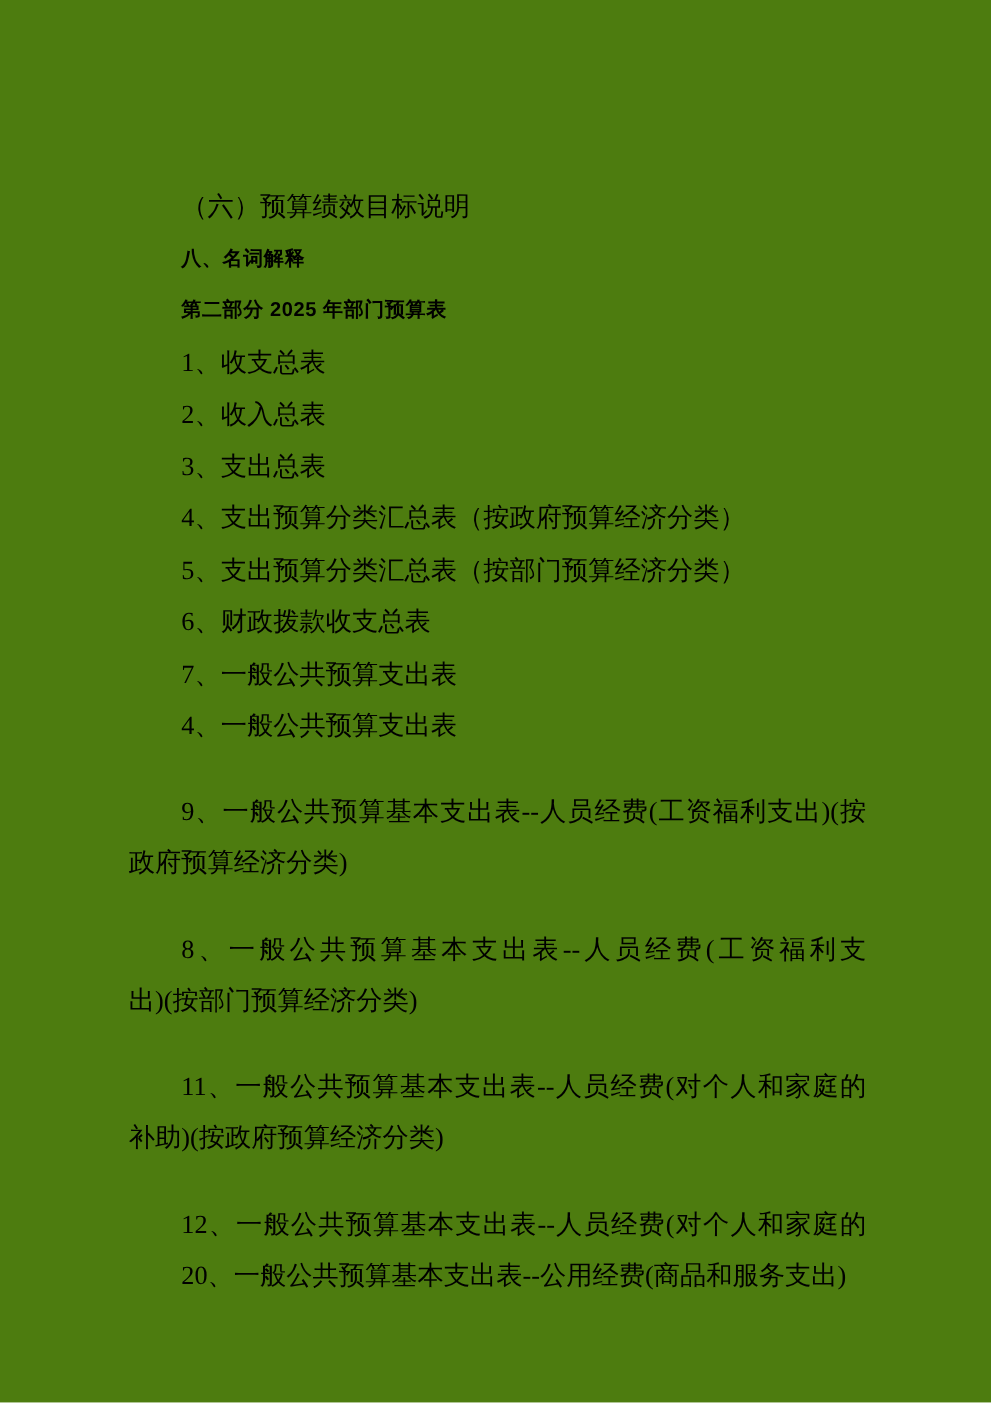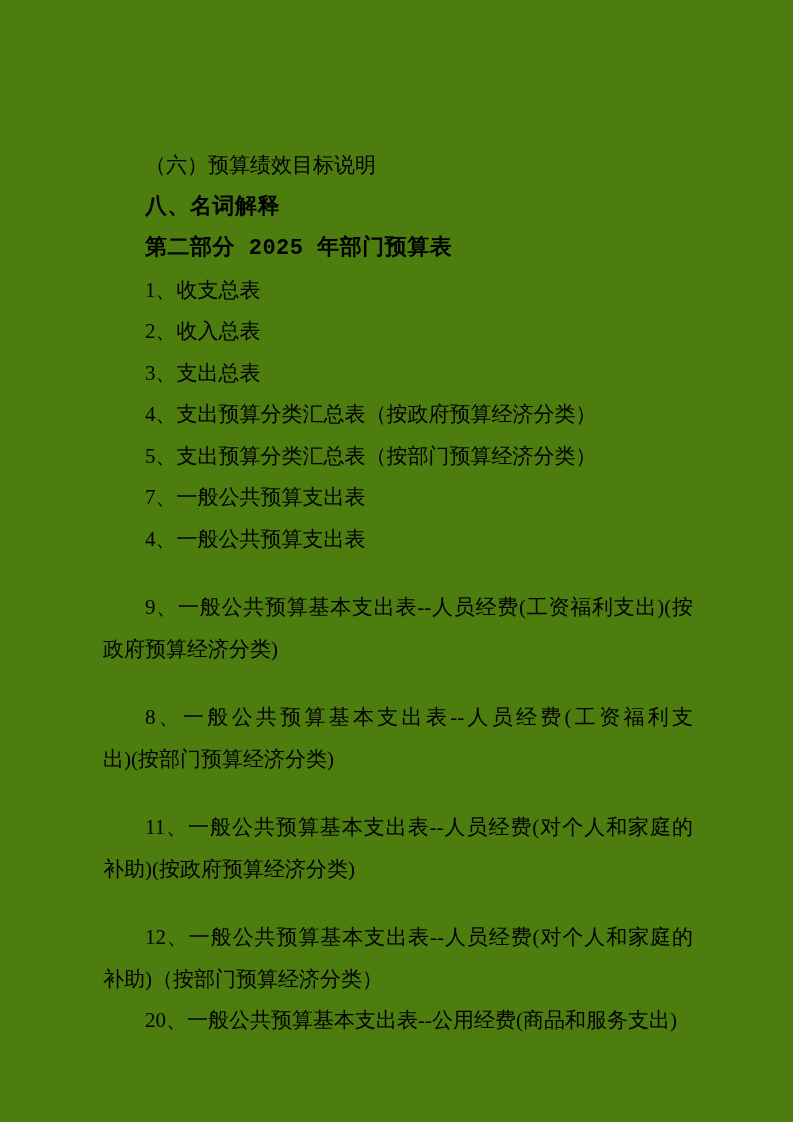--- a/index.html
+++ b/index.html
@@ -26,23 +26,23 @@
     line-height: 41.5px;
     height: 41.5px;
     color: #000000;
     white-space: nowrap;
     text-align: left;
   }
   .ind {
     text-indent: 42px;
   }
   .hd {
-    font-family: Liberation Mono, monospace;
+    font-family: Liberation Sans, sans-serif;
     font-weight: 700;
-    font-size: 22px;
+    font-size: 16px;
     letter-spacing: 0.5px;
   }
   .just {
     text-align: justify;
     text-align-last: justify;
     margin-top: 27px;
   }
 </style>
 </head>
 <body>
@@ -50,25 +50,25 @@
 <div class="page">
   <div class="content">
     <div class="ln ind">（六）预算绩效目标说明</div>
     <div class="ln ind hd">八、名词解释</div>
     <div class="ln ind hd">第二部分 2025 年部门预算表</div>
     <div class="ln ind">1、收支总表</div>
     <div class="ln ind">2、收入总表</div>
     <div class="ln ind">3、支出总表</div>
     <div class="ln ind">4、支出预算分类汇总表（按政府预算经济分类）</div>
     <div class="ln ind">5、支出预算分类汇总表（按部门预算经济分类）</div>
+    <div class="ln ind">6、财政拨款收支总表</div>
     <div class="ln ind">7、一般公共预算支出表</div>
     <div class="ln ind">4、一般公共预算支出表</div>
     <div class="ln ind just">9、一般公共预算基本支出表--人员经费(工资福利支出)(按</div>
     <div class="ln">政府预算经济分类)</div>
     <div class="ln ind just">8、一般公共预算基本支出表--人员经费(工资福利支</div>
     <div class="ln">出)(按部门预算经济分类)</div>
     <div class="ln ind just">11、一般公共预算基本支出表--人员经费(对个人和家庭的</div>
     <div class="ln">补助)(按政府预算经济分类)</div>
     <div class="ln ind just">12、一般公共预算基本支出表--人员经费(对个人和家庭的</div>
-    <div class="ln">补助)（按部门预算经济分类）</div>
     <div class="ln ind">20、一般公共预算基本支出表--公用经费(商品和服务支出)</div>
   </div>
 </div>
 
 </body></html>

